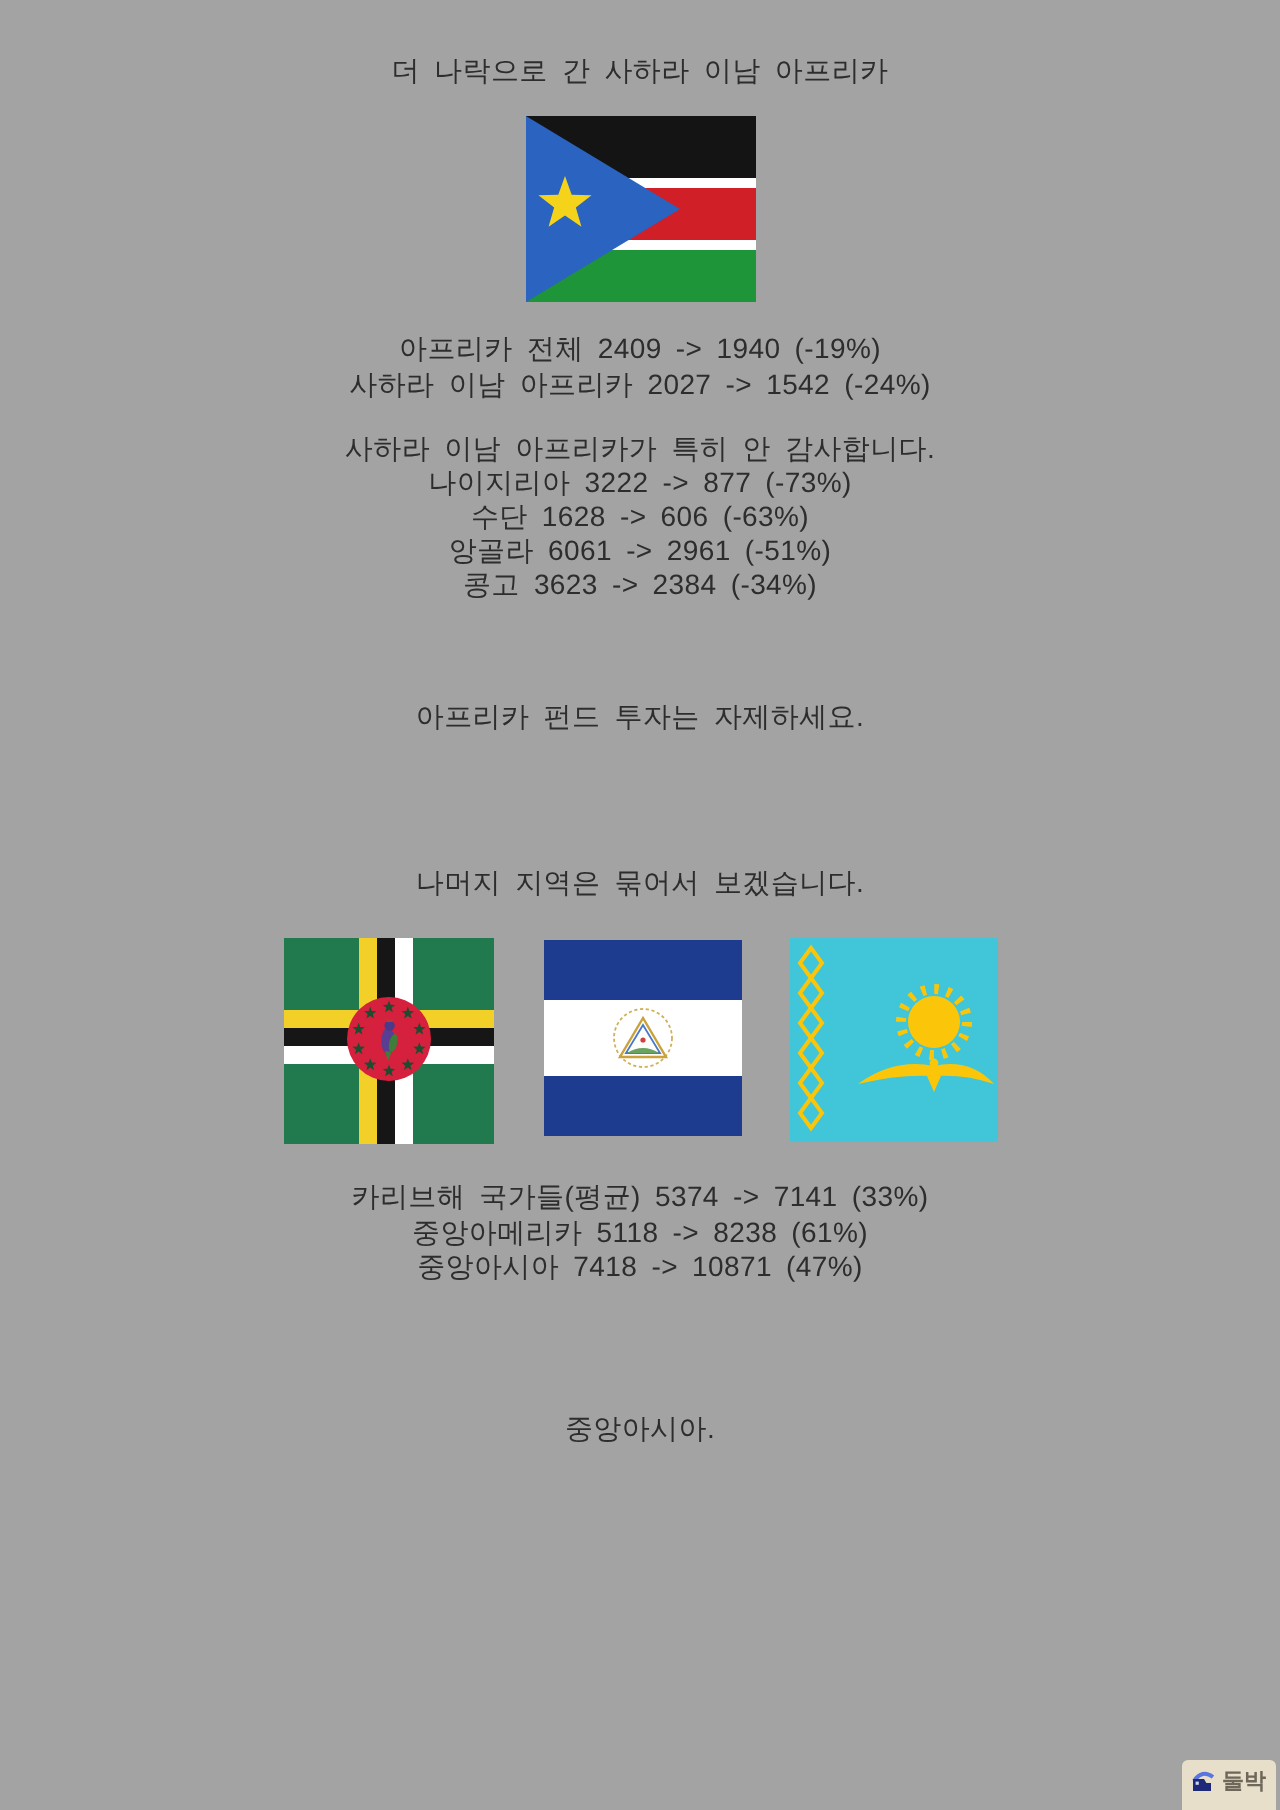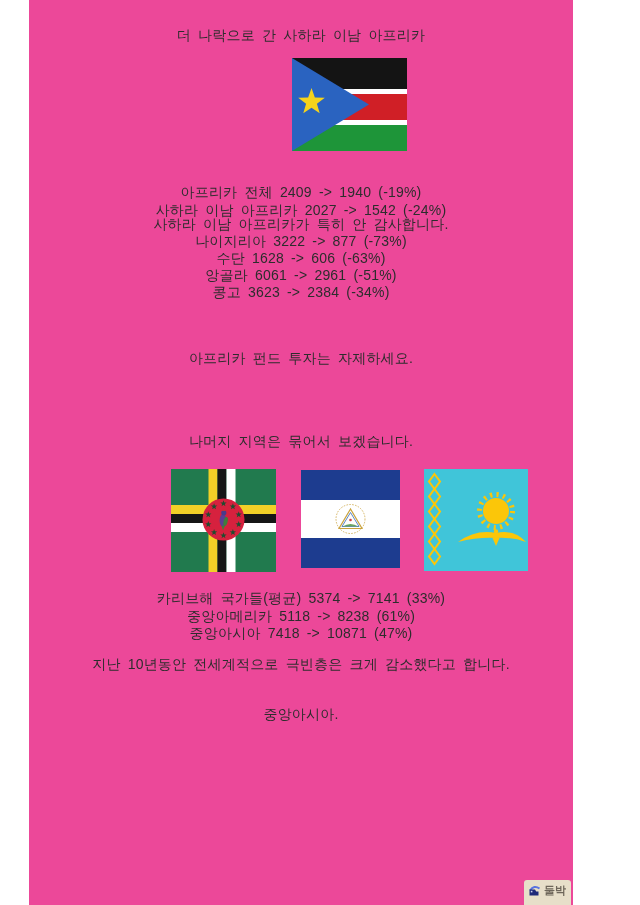--- a/index.html
+++ b/index.html
@@ -1,18 +1,18 @@
 <!DOCTYPE html>
 <html><head>
 <meta charset="utf-8">
 <style>
   html,body{margin:0;padding:0;background:#ffffff;}
   .page{
-    position:relative;width:544px;height:905px;background:#ec4899;overflow:hidden;
-    font-family:"Liberation Sans","DejaVu Sans",sans-serif;color:#2d2d2d;margin-left:29px;
+    position:relative;width:640px;height:905px;background:#a3a3a3;overflow:hidden;
+    font-family:"Liberation Sans","DejaVu Sans",sans-serif;color:#2d2d2d;
   }
   .tline,.tblock{
     position:absolute;left:0;width:100%;text-align:center;
     font-size:14px;line-height:17px;word-spacing:3px;letter-spacing:0.2px;
   }
   .lh175{line-height:17.5px;}
   .flag{position:absolute;display:block;}
   .watermark{
     position:absolute;right:2px;top:880px;height:21px;
     background:#e7dfc9;border-radius:3px;
@@ -29,21 +29,21 @@
 
   <svg class="flag" style="left:263px;top:58px" width="115" height="93" viewBox="0 0 115 93">
     <rect width="115" height="93" fill="#ffffff"></rect>
     <rect x="0" y="0" width="115" height="31" fill="#141414"></rect>
     <rect x="0" y="36" width="115" height="26" fill="#d01f26"></rect>
     <rect x="0" y="67" width="115" height="26" fill="#1e9539"></rect>
     <polygon points="0,0 77,46.5 0,93" fill="#2a63c0"></polygon>
     <polygon points="19.5,30 22.85,39.39 32.81,39.67 24.92,45.76 27.73,55.33 19.5,49.7 11.27,55.33 14.08,45.76 6.19,39.67 16.15,39.39" fill="#f5d31b"></polygon>
   </svg>
 
-  <div class="tblock lh175" style="top:184px">
+  <div class="tblock lh175" style="top:166px">
     <div>아프리카 전체 2409 -&gt; 1940 (-19%)</div>
     <div>사하라 이남 아프리카 2027 -&gt; 1542 (-24%)</div>
   </div>
 
   <div class="tblock" style="top:216px">
     <div>사하라 이남 아프리카가 특히 안 감사합니다.</div>
     <div>나이지리아 3222 -&gt; 877 (-73%)</div>
     <div>수단 1628 -&gt; 606 (-63%)</div>
     <div>앙골라 6061 -&gt; 2961 (-51%)</div>
     <div>콩고 3623 -&gt; 2384 (-34%)</div>
@@ -120,21 +120,20 @@
     </g>
   </svg>
 
   <div class="tblock lh175" style="top:590px">
     <div>카리브해 국가들(평균) 5374 -&gt; 7141 (33%)</div>
     <div>중앙아메리카 5118 -&gt; 8238 (61%)</div>
     <div>중앙아시아 7418 -&gt; 10871 (47%)</div>
   </div>
 
   <div class="tblock lh175" style="top:656px">
-    <div>지난 10년동안 전세계적으로 극빈층은 크게 감소했다고 합니다.</div>
   </div>
 
   <div class="tline" style="top:706px">중앙아시아.</div>
 
   <div class="watermark">
     <svg width="13" height="13" viewBox="0 0 13 13">
       <path d="M2,6.5 Q6,0.5 11.5,4.5" stroke="#5a74e0" stroke-width="2" fill="none"></path>
       <path d="M1.5,5.5 h5.5 l1.2,2 h2.3 v4 h-9 z" fill="#1e2a78"></path>
       <rect x="2.8" y="6.8" width="1.6" height="1.6" fill="#cdd4f2"></rect>
     </svg>

